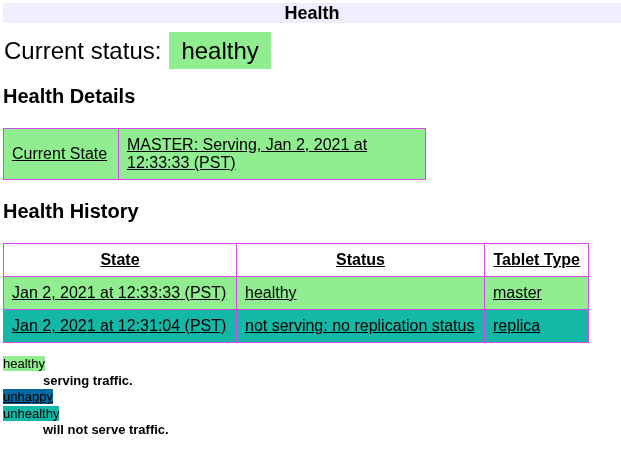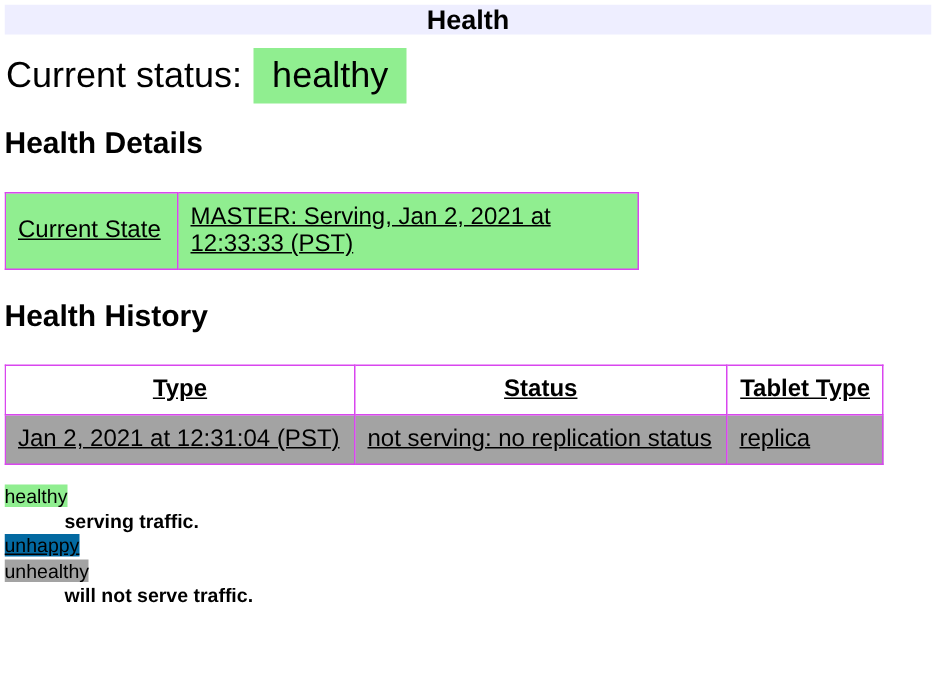--- a/index.html
+++ b/index.html
@@ -58,21 +58,21 @@
   }
   .details-table td:first-child { width: 115px; }
   .details-table td:last-child  { width: 307px; }
   .history-table .col-time   { width: 233px; }
   .history-table .col-status { width: 248px; }
   .history-table .col-type   { width: 104px; text-align: right; }
 
   
   .healthy   { background-color: #90EE90; }
   .unhappy   { background-color: #0369a1; text-decoration: underline; }
-  .unhealthy { background-color: #a3a3a3; }
+  .unhealthy { background-color: #14b8a6; }
 
   
   dl.legend {
     font-size: 13px;
     line-height: 1.27;
     margin: 13px 0 0 0;
   }
   dl.legend dt { margin: 0; }
   dl.legend dd { margin: 0 0 0 40px; font-weight: bold; }
 </style>
@@ -94,23 +94,28 @@
     <td>MASTER: Serving, Jan 2, 2021 at 12:33:33 (PST)</td>
   </tr>
 </tbody>
   </table>
 
 <h2>Health History</h2>
 
 <table class="history-table">
   <tbody>
       <tr>
-    <th class="col-time">Type</th>
+    <th class="col-time">State</th>
     <th class="col-status">Status</th>
     <th class="col-type">Tablet Type</th>
+  </tr>
+  <tr class="healthy">
+    <td>Jan 2, 2021 at 12:33:33 (PST)</td>
+    <td>healthy</td>
+    <td>master</td>
   </tr>
   <tr class="unhealthy">
     <td>Jan 2, 2021 at 12:31:04 (PST)</td>
     <td>not serving: no replication status</td>
     <td>replica</td>
   </tr>
 </tbody>
   </table>
 
 <dl class="legend">

